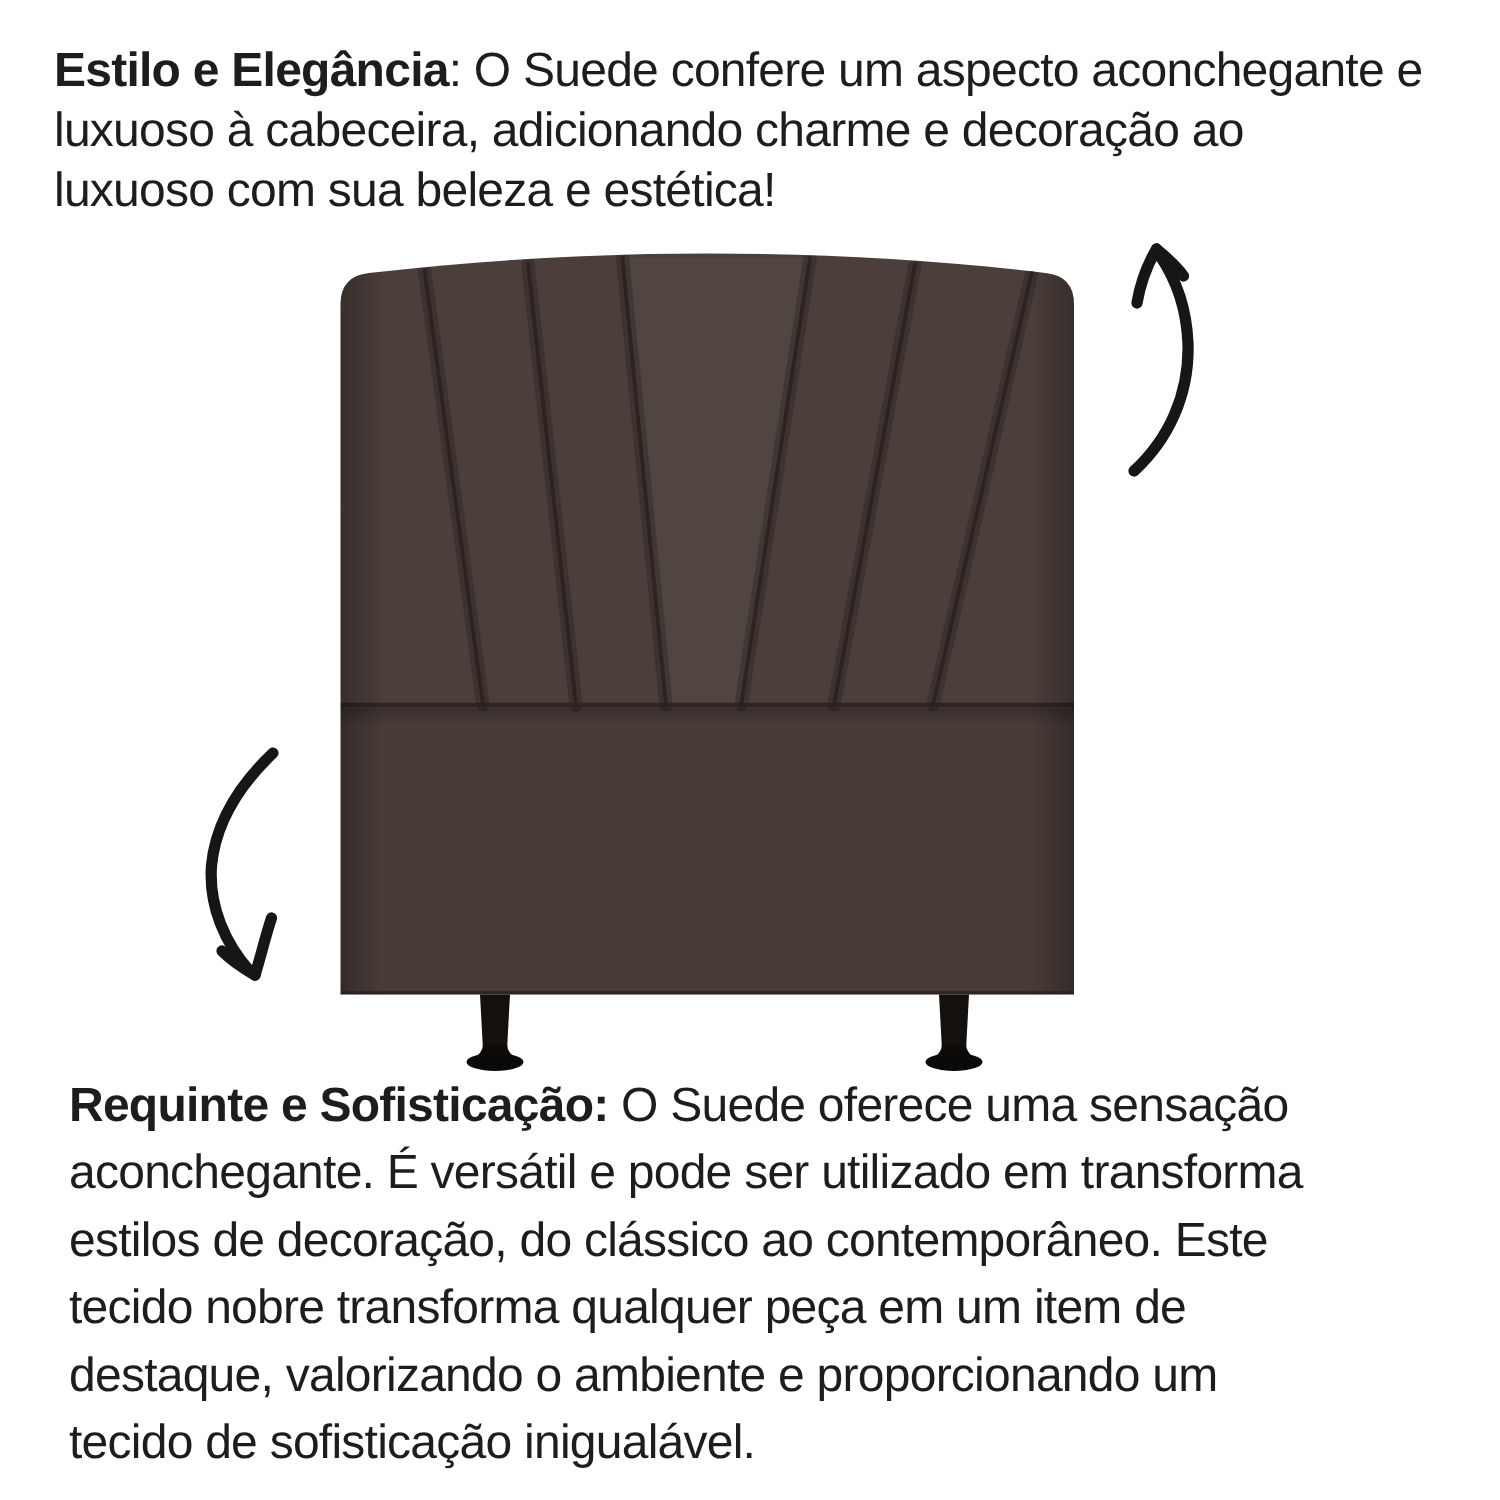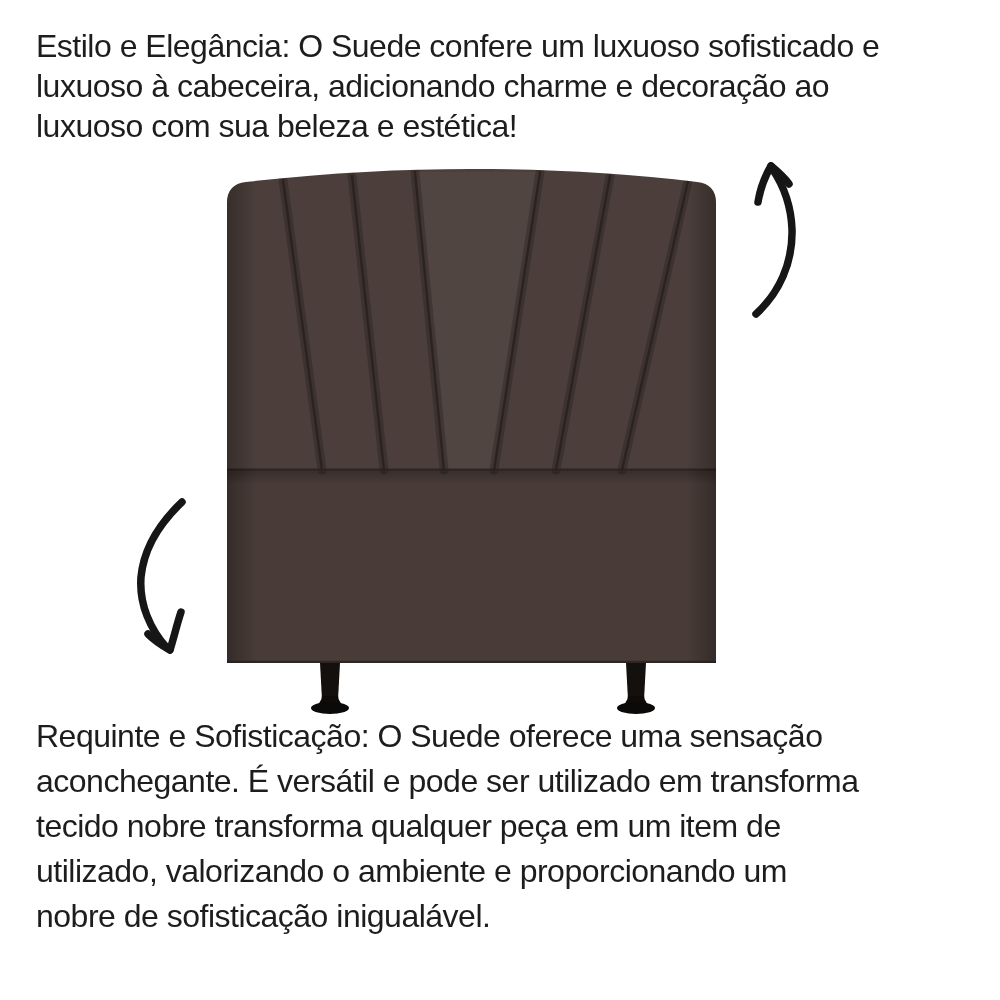--- a/index.html
+++ b/index.html
@@ -14,32 +14,32 @@
   .stage { position: absolute; inset: 0; width: 1000px; height: 1000px; }
   .para {
     position: absolute;
     left: 36px;
     font-size: 32px;
     letter-spacing: -0.5px;
     white-space: nowrap;
     z-index: 2;
   }
   .para .line { display: block; }
-  .para strong { font-weight: 400; }
+  .para strong { font-weight: 700; }
   #intro   { top: 26px;  line-height: 40px; }
-  #closing { top: 714px; line-height: 45px; }
+  #closing { top: 714px; line-height: 45px; margin-left: 10px; }
   svg.illustration { position: absolute; inset: 0; z-index: 1; }
 </style>
 </head>
 <body>
 
 <div class="stage">
 
   <div class="para" id="intro">
-    <span class="line"><strong>Estilo e Elegância</strong><span>: O Suede confere um luxuoso sofisticado e</span></span>
+    <span class="line"><strong>Estilo e Elegância</strong><span>: O Suede confere um aspecto aconchegante e</span></span>
     <span class="line">luxuoso à cabeceira, adicionando charme e decoração ao</span>
     <span class="line">luxuoso com sua beleza e estética!</span>
   </div>
 
   <svg class="illustration" width="1000" height="1000" viewBox="0 0 1000 1000" role="img" aria-label="Cabeceira estofada em suede marrom escuro com pregas verticais em leque e pés pretos">
     <defs>
       <clipPath id="hbClip">
         <path d="M227,663 L227,203 Q227,184 246,182 C325,173 400,169 471,169 C545,169 625,173 697,182 Q716,184 716,203 L716,663 Z"></path>
       </clipPath>
       <linearGradient id="gl" x1="0" y1="0" x2="1" y2="0">
@@ -115,18 +115,19 @@
     <g fill="none" stroke-linecap="round" stroke-width="7.5">
       <path d="M182,502 C162,521 144,546 141,577 C139,604 150,629 167,648" stroke="#161616"></path>
       <path d="M170,650 C174,637 177,624 181,612" stroke="#161616"></path>
       <path d="M170,650 C163,646 155,641 148,634" stroke="#161616"></path>
     </g>
   </svg>
 
   <div class="para" id="closing">
     <span class="line"><strong>Requinte e Sofisticação:</strong><span> O Suede oferece uma sensação</span></span>
     <span class="line">aconchegante. É versátil e pode ser utilizado em transforma</span>
+    <span class="line">estilos de decoração, do clássico ao contemporâneo. Este</span>
     <span class="line">tecido nobre transforma qualquer peça em um item de</span>
-    <span class="line">utilizado, valorizando o ambiente e proporcionando um</span>
-    <span class="line">nobre de sofisticação inigualável.</span>
+    <span class="line">destaque, valorizando o ambiente e proporcionando um</span>
+    <span class="line">tecido de sofisticação inigualável.</span>
   </div>
 
 </div>
 
 </body></html>

